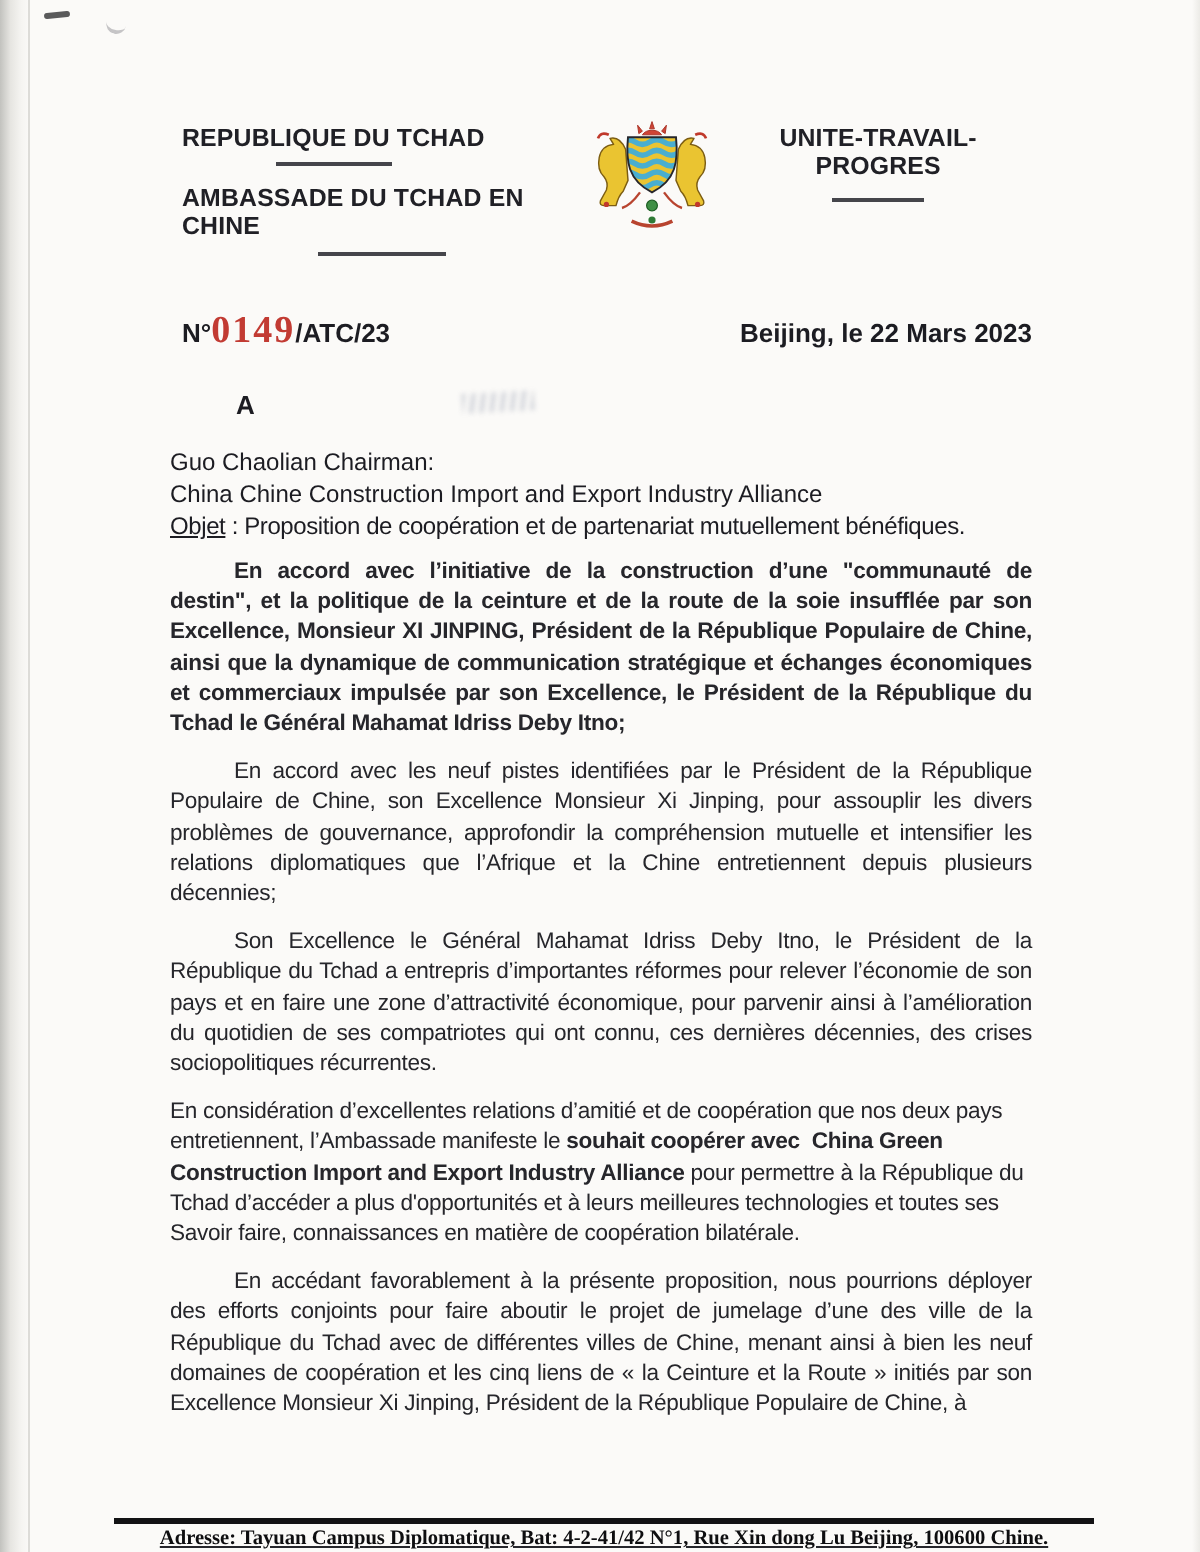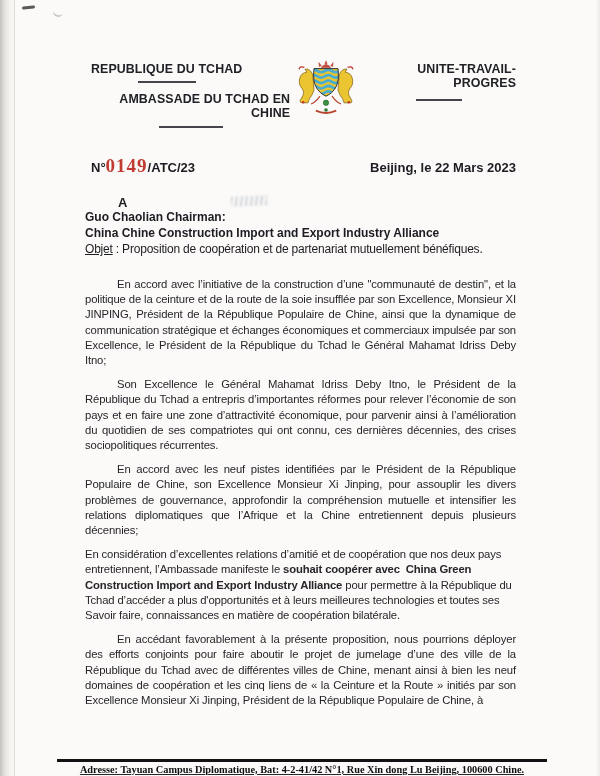--- a/index.html
+++ b/index.html
@@ -26,46 +26,46 @@
           border-radius:0 0 7px 7px;transform:rotate(14deg);opacity:.45;}
   .smudge{position:absolute;left:231px;top:196px;width:36px;height:10px;
           background:repeating-linear-gradient(100deg,rgba(115,125,150,.55) 0 2px,rgba(115,125,150,0) 2px 5px);
           filter:blur(1.2px);opacity:.6;transform:rotate(-3deg);}
 
   .content{position:absolute;left:85px;right:84px;top:0;}
 
   
   .hdr{display:flex;justify-content:space-between;align-items:flex-start;margin-top:62px;padding-left:6px;}
   .hdr-left,.hdr-right{font-weight:bold;font-size:12.4px;letter-spacing:.1px;color:#202026;}
-  .hdr-line{display:table;margin-bottom:3px;text-align:right;}
+  .hdr-line{display:table;margin-bottom:3px;}
   .rule{height:2px;background:#45454b;}
   .rule-1{width:58px;margin:5px auto 6px;}
   .rule-2{width:64px;margin:6px auto 0;}
   .rule-3{width:46px;margin:9px auto 0;}
   .hdr-right{text-align:center;}
   .emblem{margin-top:-3px;line-height:0;}
 
   
   .ref-row{display:flex;justify-content:space-between;align-items:baseline;margin-top:24px;padding-left:6px;}
   .ref{font-weight:bold;font-size:13px;color:#1c1c22;}
   .ref-num{font-family:"Liberation Serif", serif;font-size:19px;font-weight:bold;
            color:#c23b33;letter-spacing:1px;}
   .dateline{font-weight:bold;font-size:13px;color:#1c1c22;text-align:right;}
 
   .salutation{margin:18px 0 0 33px;font-weight:bold;font-size:13px;color:#1c1c22;}
 
-  .addressee{font-weight:bold;font-size:12px;line-height:15.5px;color:#1c1c22;}
+  .addressee{margin-top:14px;font-weight:normal;font-size:12px;line-height:15.5px;color:#1c1c22;}
 
   .subject{margin-top:0;font-weight:normal;font-size:12px;letter-spacing:-.2px;
            line-height:16px;color:#1c1c22;}
   .subject-label{text-decoration:underline;}
 
   
   .para{margin:0 0 9px 0;font-size:11.3px;line-height:15.2px;letter-spacing:-.15px;color:#26262b;}
-  .para.first{margin-top:20px;}
+  .para.first{margin-top:8px;font-weight:bold;}
   .justify{text-align:justify;}
   .indent{text-indent:32px;}
   .b{font-weight:bold;white-space:pre-wrap;}
 
   
   .footer{position:absolute;left:57px;right:53px;bottom:1px;background:#fbfaf8;text-decoration:underline;}
   .footer-rule{height:3px;background:#121214;}
   .footer-address{text-align:center;font-family:"Liberation Serif", serif;font-weight:bold;
                   font-size:10.3px;margin-top:2px;color:#0e0e10;white-space:nowrap;}
 </style>
@@ -157,22 +157,22 @@
     <div class="addressee">
       <div>Guo Chaolian Chairman:</div>
       <div>China Chine Construction Import and Export Industry Alliance</div>
     </div>
 
     <div class="subject">
       <span class="subject-label">Objet</span><span> : </span><span>Proposition de coopération et de partenariat mutuellement bénéfiques.</span>
     </div>
 
     <p class="para first indent justify">En accord avec l’initiative de la construction d’une "communauté de destin", et la politique de la ceinture et de la route de la soie insufflée par son Excellence, Monsieur XI JINPING, Président de la République Populaire de Chine, ainsi que la dynamique de communication stratégique et échanges économiques et commerciaux impulsée par son Excellence, le Président de la République du Tchad le Général Mahamat Idriss Deby Itno;</p>
+    <p class="para indent justify">En accord avec les neuf pistes identifiées par le Président de la République Populaire de Chine, son Excellence Monsieur Xi Jinping, pour assouplir les divers problèmes de gouvernance, approfondir la compréhension mutuelle et intensifier les relations diplomatiques que l’Afrique et la Chine entretiennent depuis plusieurs décennies;</p>
     <p class="para indent justify">Son Excellence le Général Mahamat Idriss Deby Itno, le Président de la République du Tchad a entrepris d’importantes réformes pour relever l’économie de son pays et en faire une zone d’attractivité économique, pour parvenir ainsi à l’amélioration du quotidien de ses compatriotes qui ont connu, ces dernières décennies, des crises sociopolitiques récurrentes.</p>
-    <p class="para indent justify">En accord avec les neuf pistes identifiées par le Président de la République Populaire de Chine, son Excellence Monsieur Xi Jinping, pour assouplir les divers problèmes de gouvernance, approfondir la compréhension mutuelle et intensifier les relations diplomatiques que l’Afrique et la Chine entretiennent depuis plusieurs décennies;</p>
     <p class="para"><span>En considération d’excellentes relations d’amitié et de coopération que nos deux pays entretiennent, l’Ambassade manifeste le </span><span class="b">souhait coopérer avec  China Green Construction Import and Export Industry Alliance</span><span> pour permettre à la République du Tchad d’accéder a plus d'opportunités et à leurs meilleures technologies et toutes ses Savoir faire, connaissances en matière de coopération bilatérale.</span></p>
     <p class="para indent justify">En accédant favorablement à la présente proposition, nous pourrions déployer des efforts conjoints pour faire aboutir le projet de jumelage d’une des ville de la République du Tchad avec de différentes villes de Chine, menant ainsi à bien les neuf domaines de coopération et les cinq liens de « la Ceinture et la Route » initiés par son Excellence Monsieur Xi Jinping, Président de la République Populaire de Chine, à</p>
 
   </div>
 
   <div class="footer">
     <div class="footer-rule"></div>
     <div class="footer-address">Adresse: Tayuan Campus Diplomatique, Bat: 4-2-41/42 N°1, Rue Xin dong Lu Beijing, 100600 Chine.</div>
   </div>
 </div>

